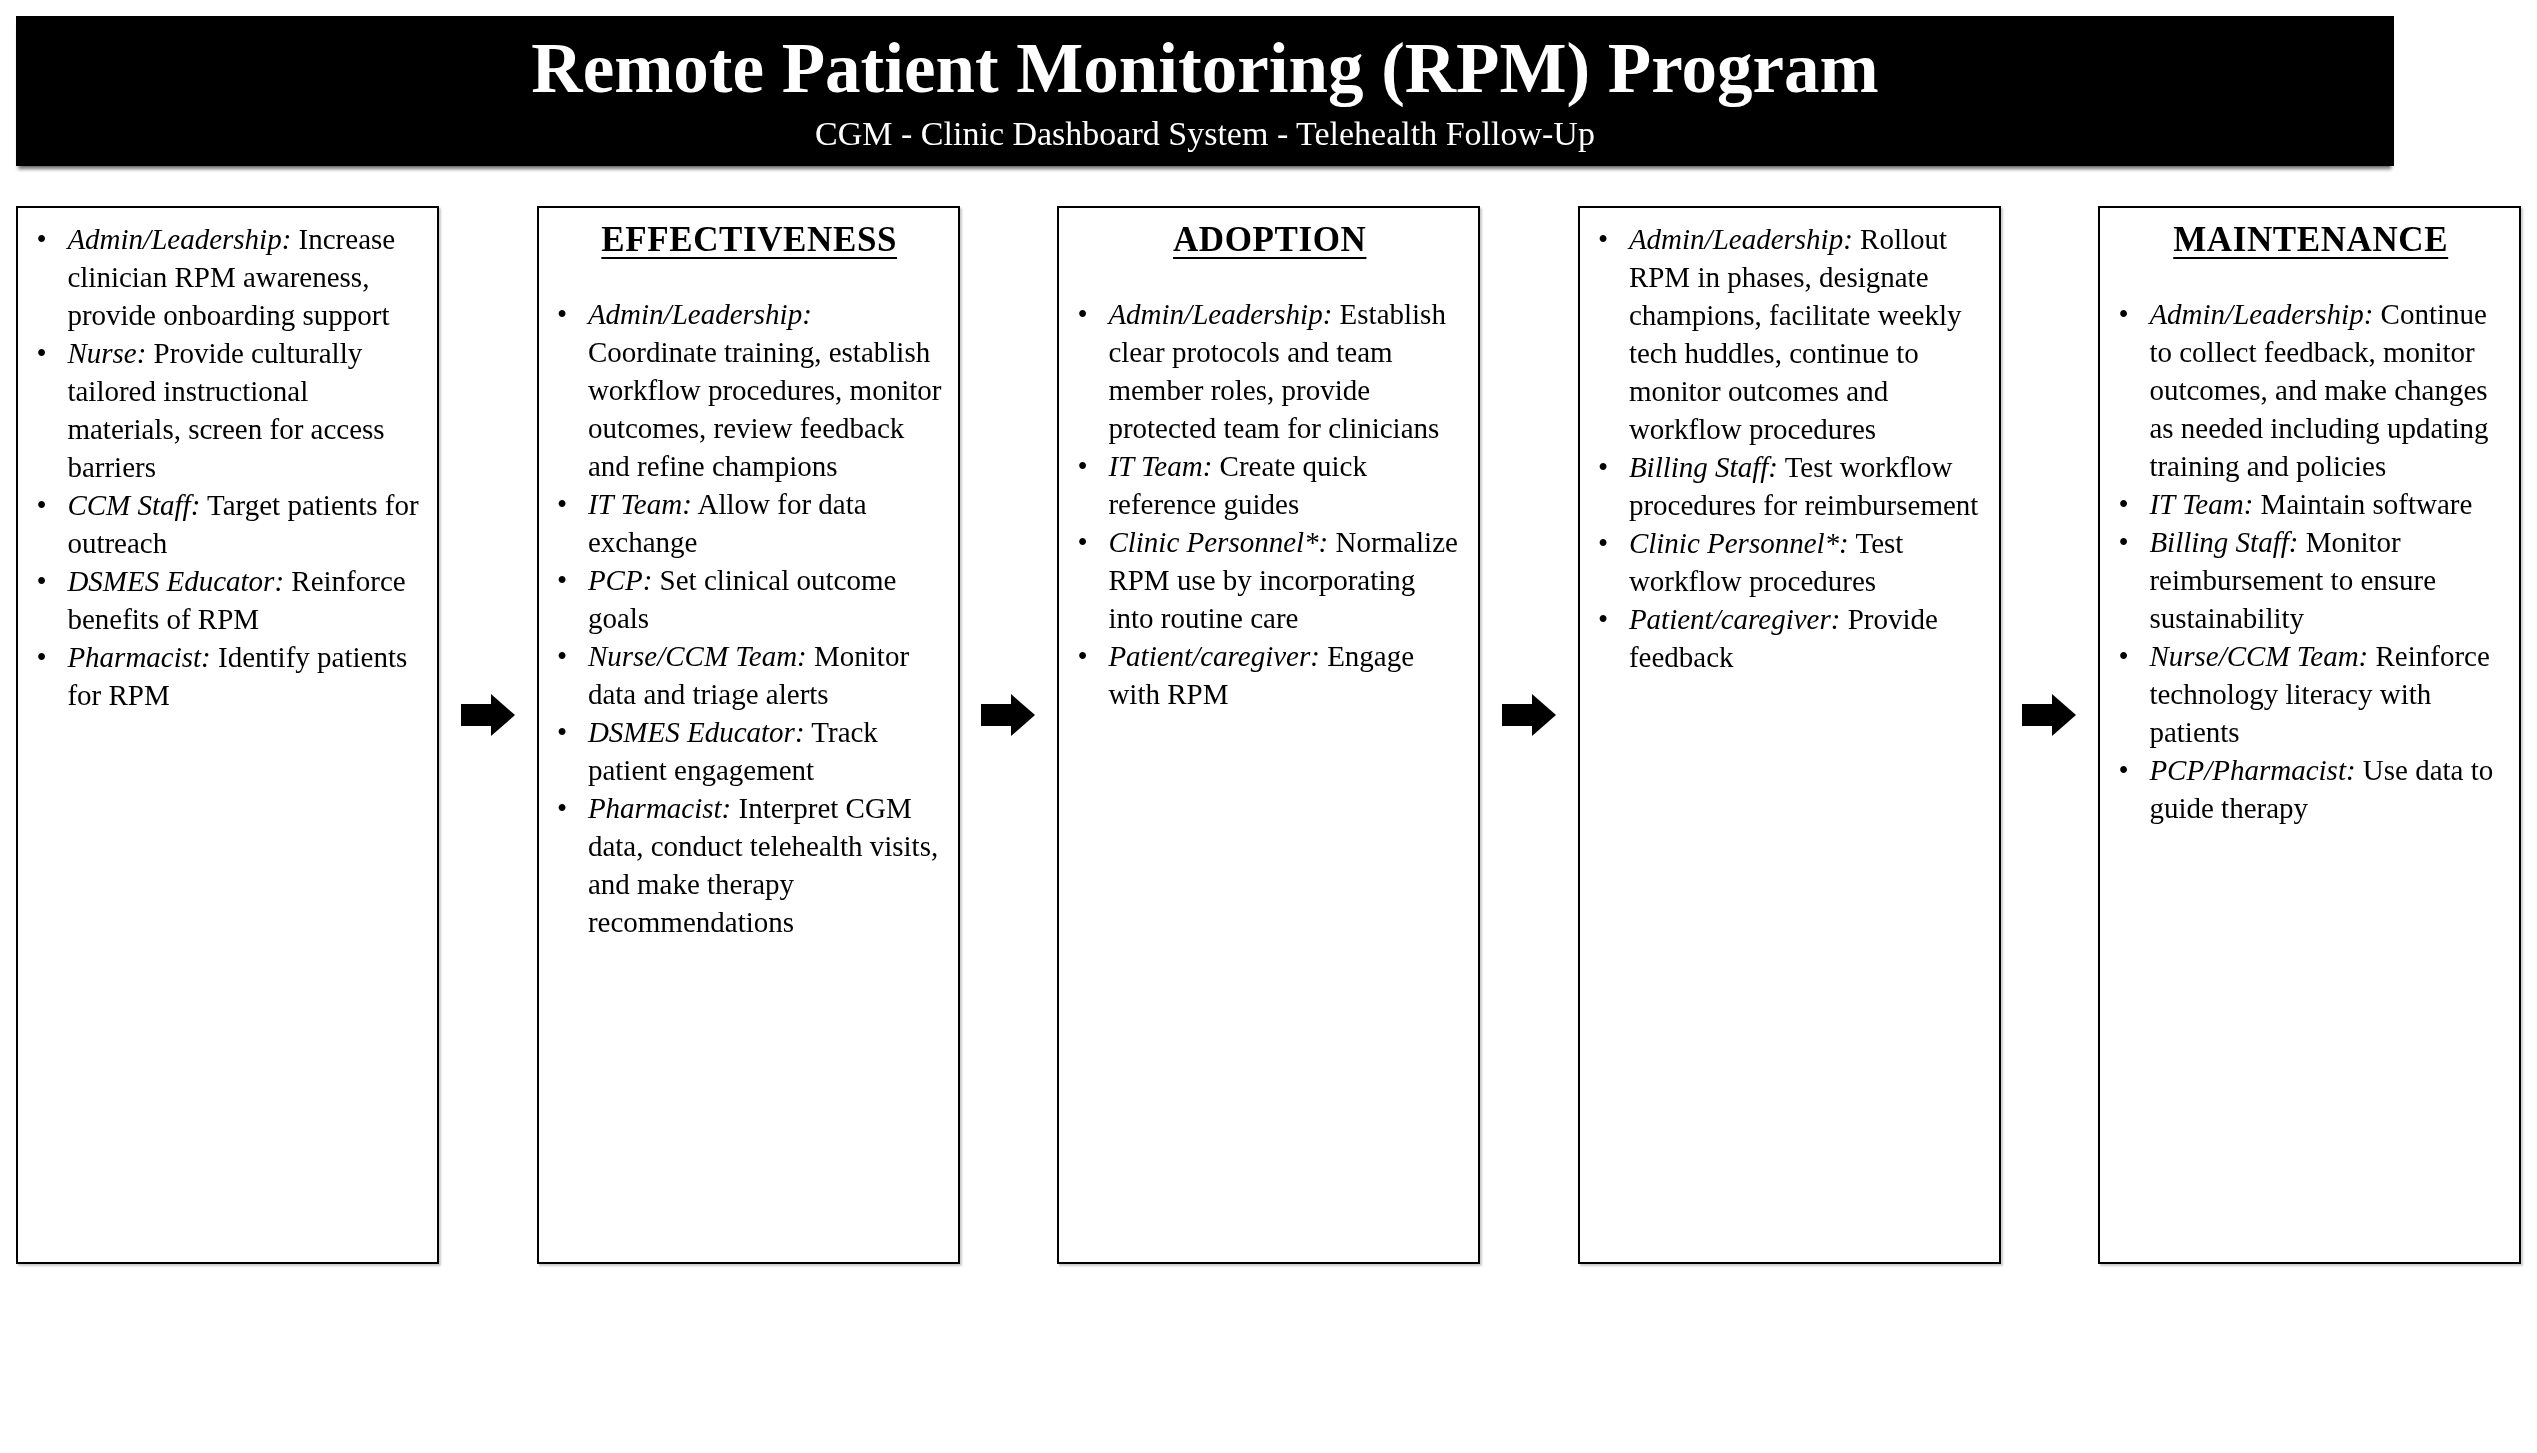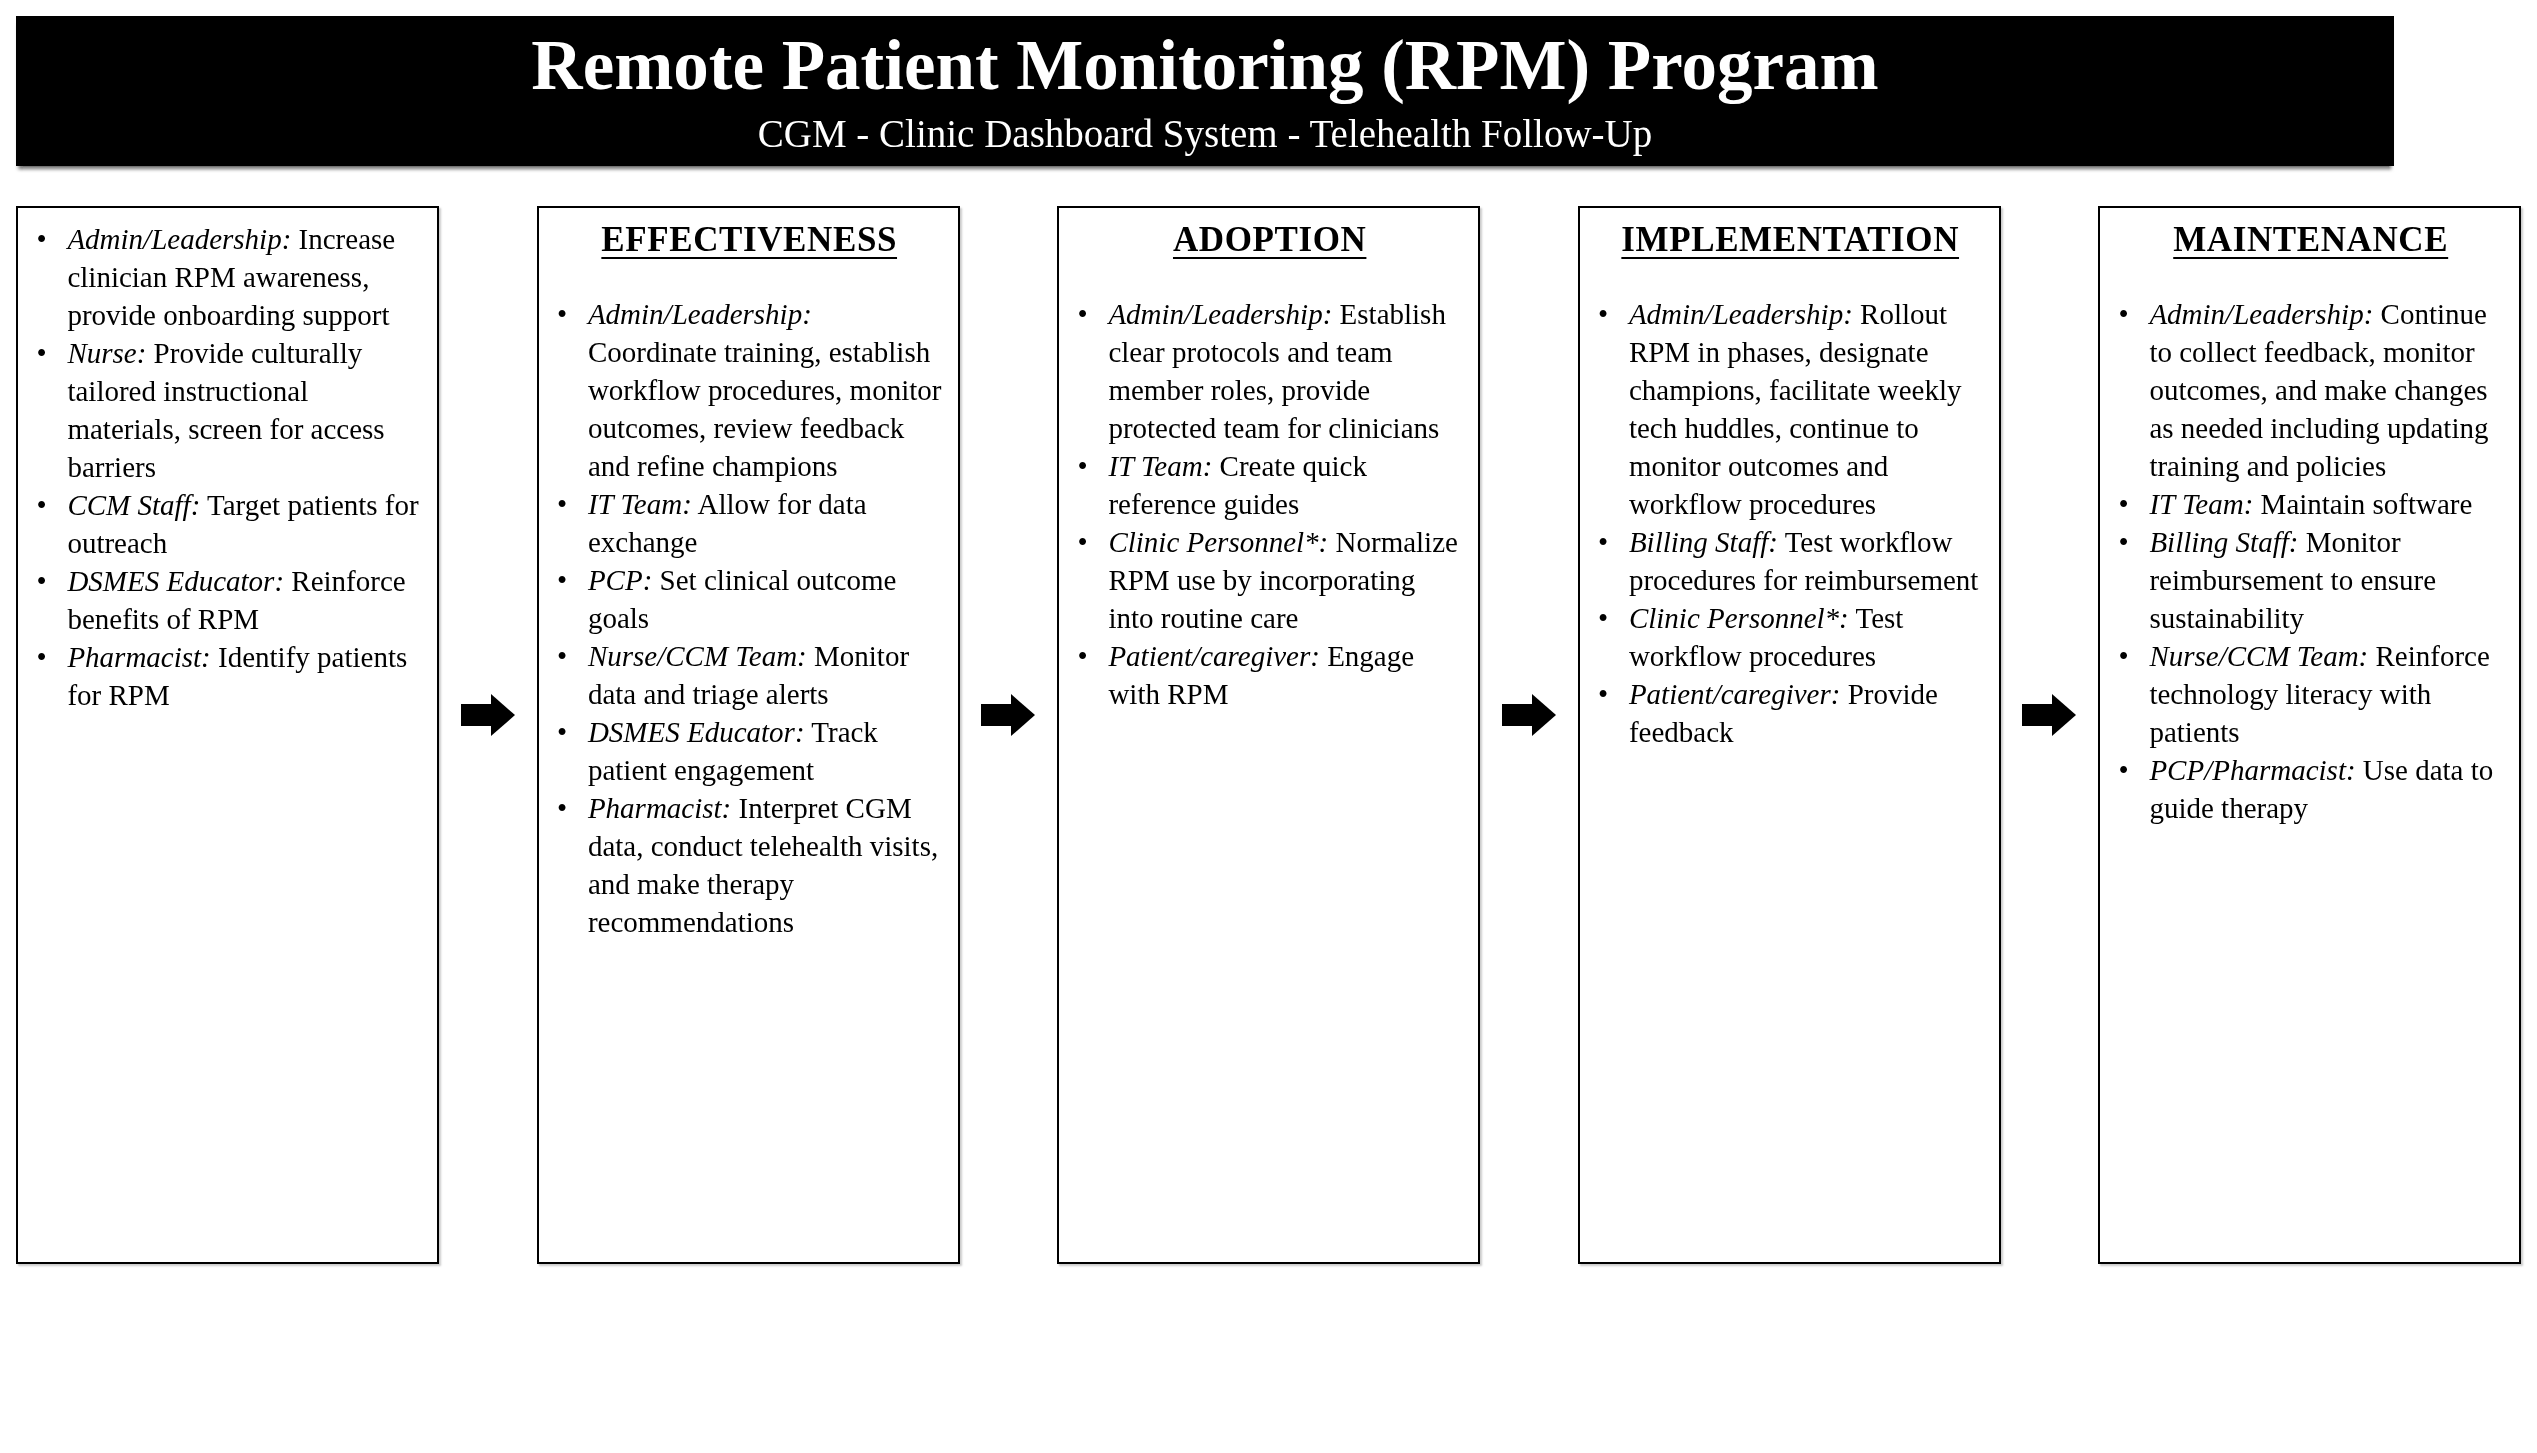--- a/index.html
+++ b/index.html
@@ -23,21 +23,21 @@
     flex-direction: column;
     align-items: center;
     justify-content: center;
     text-align: right;
     box-shadow: 0 5.8px 3.5px -1.7px rgba(0,0,0,0.55);
   }
   .banner.header { top: 16px; height: 150px; }
   .banner.footer { top: 1296px; height: 139px; }
   .banner .title { font-weight: bold; white-space: nowrap; }
   .header .title { font-size: 71px; line-height: 1.1; }
-  .header .subtitle { font-size: 39px; margin-top: 7px; white-space: nowrap; }
+  .header .subtitle { font-size: 34px; margin-top: 7px; white-space: nowrap; }
   .footer .title { font-size: 65px; line-height: 1.1; }
   .footer .subtitle { font-size: 32px; margin-top: 5.8px; white-space: nowrap; }
 
   
   .columns {
     position: absolute;
     left: 16px;
     top: 206px;
     width: 2505px;
     height: 1058px;
@@ -206,21 +206,20 @@
     </section>
 
     <div class="gap">
       <div class="arrow">
         <span class="arrow-shaft"></span>
         <span class="arrow-head"></span>
       </div>
     </div>
 
     <section class="column">
-      <h2 class="col-title">IMPLEMENTATION</h2>
       <ul class="col-list">
     <li class="bullet-item">
       <span class="bullet-marker">•</span>
       <span class="bullet-text"><i class="role">Admin/Leadership:</i><span class="desc"> Rollout RPM in phases, designate champions, facilitate weekly tech huddles, continue to monitor outcomes and workflow procedures</span></span>
     </li>
 
     <li class="bullet-item">
       <span class="bullet-marker">•</span>
       <span class="bullet-text"><i class="role">Billing Staff:</i><span class="desc"> Test workflow procedures for reimbursement</span></span>
     </li>

